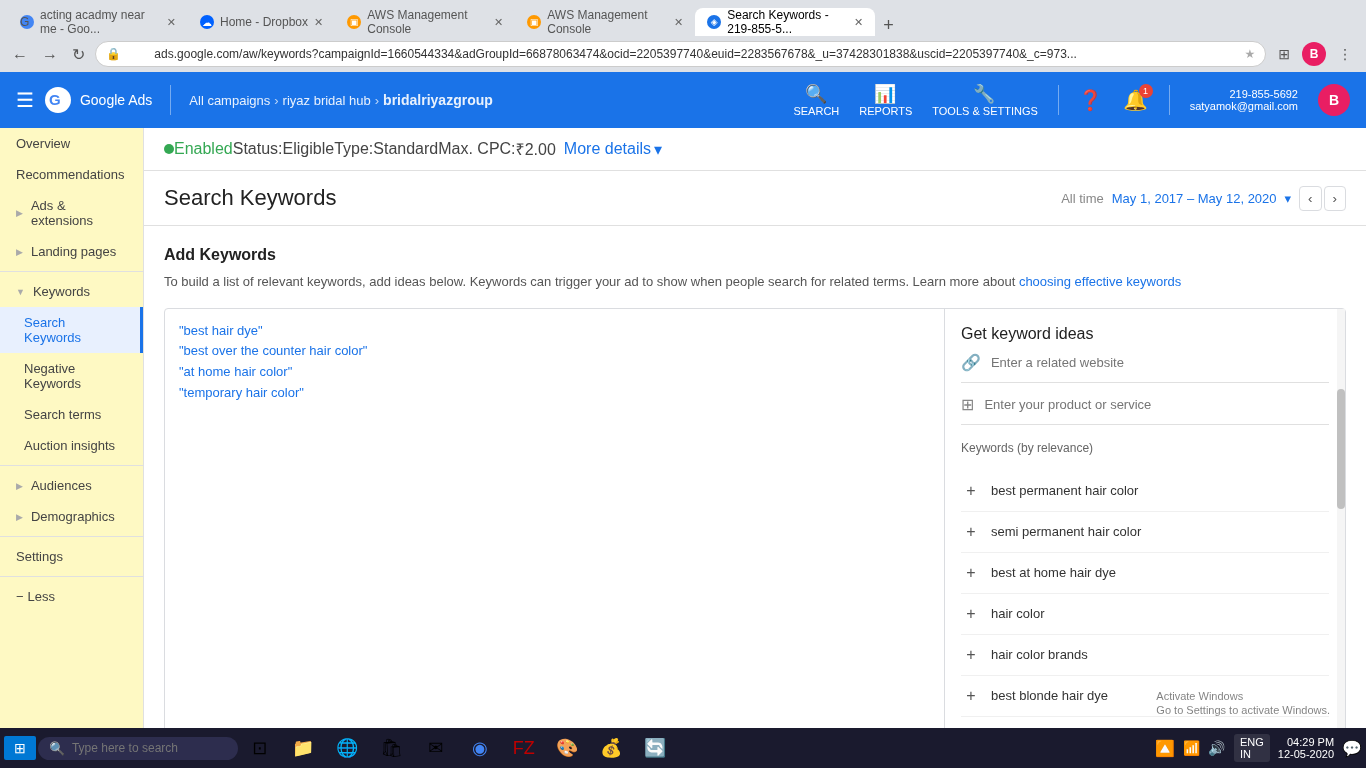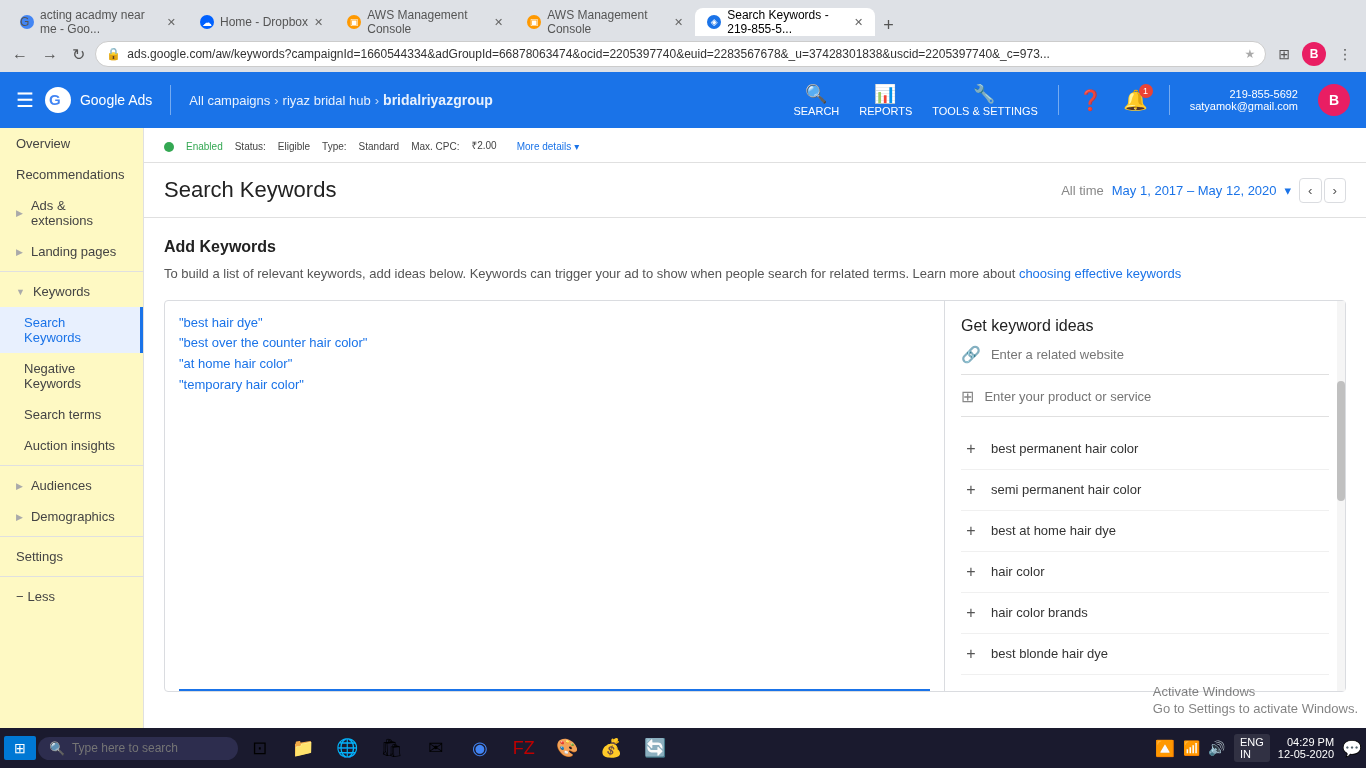--- a/index.html
+++ b/index.html
@@ -10,21 +10,21 @@
     .tab-bar { display: flex; align-items: flex-end; height: 36px; background: #dee1e6; padding: 0 8px; }
     .tab { display: flex; align-items: center; height: 28px; padding: 0 12px; border-radius: 8px 8px 0 0; font-size: 12px; background: #dee1e6; color: #555; max-width: 180px; gap: 6px; cursor: pointer; }
     .tab.active { background: #fff; color: #000; }
     .tab-icon { width: 14px; height: 14px; border-radius: 50%; display: inline-block; flex-shrink: 0; }
     .tab-close { margin-left: auto; color: #666; font-size: 11px; cursor: pointer; }
     .tab-new { background: none; border: none; font-size: 18px; color: #555; cursor: pointer; padding: 0 8px; }
 
     .address-bar { display: flex; align-items: center; height: 36px; background: #dee1e6; padding: 0 8px; gap: 6px; }
     .nav-btn { background: none; border: none; cursor: pointer; color: #555; font-size: 16px; padding: 2px 4px; }
     .url-box { flex: 1; height: 26px; border-radius: 13px; background: #fff; border: 1px solid #ccc; display: flex; align-items: center; padding: 0 10px; font-size: 12px; color: #333; gap: 6px; }
-    .url-text { flex: 1; overflow: hidden; text-overflow: ellipsis; white-space: nowrap; }
+    .url-text { flex: 1; overflow: hidden; text-overflow: ellipsis; white-space: nowrap; margin-left: 27px; }
     .browser-action-btn { background: none; border: none; cursor: pointer; color: #555; font-size: 14px; padding: 2px 6px; }
 
     
     .ads-header { background: #1a73e8; height: 56px; display: flex; align-items: center; padding: 0 16px; gap: 16px; color: #fff; }
     .ads-header-left { display: flex; align-items: center; gap: 10px; }
     .menu-icon { font-size: 20px; cursor: pointer; }
     .google-ads-logo { display: flex; align-items: center; gap: 8px; font-size: 18px; font-weight: 500; color: #fff; }
     .divider-v { width: 1px; height: 30px; background: rgba(255,255,255,0.4); margin: 0 8px; }
     .breadcrumb { display: flex; align-items: center; gap: 4px; font-size: 13px; color: rgba(255,255,255,0.9); }
     .breadcrumb-arrow { color: rgba(255,255,255,0.7); }
@@ -47,21 +47,21 @@
     .sidebar-item { padding: 8px 16px; font-size: 13px; color: #444; cursor: pointer; display: flex; align-items: center; gap: 6px; }
     .sidebar-item.active { color: #1a73e8; background: #e8f0fe; font-weight: 500; border-right: 3px solid #1a73e8; }
     .sidebar-item.has-arrow::before { content: '▶'; font-size: 9px; color: #aaa; margin-right: 2px; }
     .sidebar-item.expanded::before { content: '▼'; font-size: 9px; color: #aaa; margin-right: 2px; }
     .sidebar-collapse { display: flex; align-items: center; gap: 4px; padding: 8px 16px; font-size: 13px; color: #444; cursor: pointer; }
     .sidebar-divider { height: 1px; background: #e0e0e0; margin: 4px 0; }
     .sidebar-nav-arrow { position: absolute; left: 152px; top: 360px; background: #1a73e8; color: #fff; border-radius: 0 4px 4px 0; width: 14px; height: 28px; display: flex; align-items: center; justify-content: center; cursor: pointer; font-size: 10px; z-index: 10; }
 
     
     .content { flex: 1; overflow-y: auto; background: #fff; }
-    .status-bar { padding: 10px 20px; display: flex; align-items: flex-end; gap: 12px; border-bottom: 1px solid #e0e0e0; font-size: 10px; }
+    .status-bar { padding: 10px 20px; display: flex; align-items: center; gap: 0; border-bottom: 1px solid #e0e0e0; font-size: 16px; }
     .status-dot { width: 10px; height: 10px; border-radius: 50%; background: #34a853; }
     .status-label { color: #34a853; font-weight: 500; }
     .status-item { color: #444; }
     .status-value { color: #444; font-weight: 500; }
     .more-details { color: #1a73e8; cursor: pointer; display: flex; align-items: center; gap: 3px; margin-left: 8px; }
 
     .page-header { display: flex; align-items: center; justify-content: space-between; padding: 14px 20px; border-bottom: 1px solid #e0e0e0; }
     .page-title { font-size: 22px; font-weight: 400; color: #222; }
     .date-range { display: flex; align-items: center; gap: 8px; font-size: 13px; color: #444; }
     .date-range-label { color: #888; }
@@ -93,21 +93,21 @@
     
     .taskbar { position: fixed; bottom: 0; left: 0; right: 0; height: 40px; background: #1a1a2e; display: flex; align-items: center; padding: 0 4px; gap: 2px; z-index: 100; }
     .taskbar-start { background: #0078d4; color: #fff; border: none; padding: 4px 10px; font-size: 14px; cursor: pointer; border-radius: 2px; }
     .taskbar-search { display: flex; align-items: center; background: #2d2d4e; border-radius: 12px; padding: 4px 12px; gap: 6px; width: 200px; }
     .taskbar-search input { background: none; border: none; outline: none; color: #fff; font-size: 12px; width: 150px; }
     .taskbar-icons { display: flex; gap: 4px; flex: 1; }
     .taskbar-icon { width: 40px; height: 36px; display: flex; align-items: center; justify-content: center; border-radius: 4px; cursor: pointer; font-size: 18px; }
     .taskbar-right { margin-left: auto; display: flex; align-items: center; gap: 8px; color: #fff; font-size: 11px; }
     .taskbar-time { text-align: right; }
     .taskbar-lang { background: rgba(255,255,255,0.1); padding: 2px 6px; border-radius: 3px; }
-    .activate-watermark { position: fixed; bottom: 50px; right: 8px; color: rgba(0,0,0,0.5); font-size: 13px; }
+    .activate-watermark { position: fixed; bottom: 50px; right: 36px; color: rgba(0,0,0,0.5); font-size: 11px; }
     .activate-watermark p { margin: 2px 0; }
   </style>
 </head>
 <body>
 
 <div class="browser-chrome">
   <div class="tab-bar">
     <div class="tab">
       <span class="tab-icon" style="background:#4285f4;">G</span>
       <span>acting acadmy near me - Goo...</span>
@@ -303,20 +303,21 @@
           <div class="keyword-input-row">
             <span class="keyword-input-icon">🔗</span>
             <input class="keyword-input-field" type="text" placeholder="Enter a related website" style="">
           </div>
 
           <div class="keyword-input-row">
             <span class="keyword-input-icon">⊞</span>
             <input class="keyword-input-field" type="text" placeholder="Enter your product or service" style="">
           </div>
 
+          <div class="keywords-by-relevance">Keywords (by relevance)</div>
 
           <div>
             <div class="keyword-suggestion">
               <button class="add-keyword-btn">+</button>
               <span class="keyword-suggestion-text">best permanent hair color</span>
             </div>
             <div class="keyword-suggestion">
               <button class="add-keyword-btn">+</button>
               <span class="keyword-suggestion-text">semi permanent hair color</span>
             </div>

